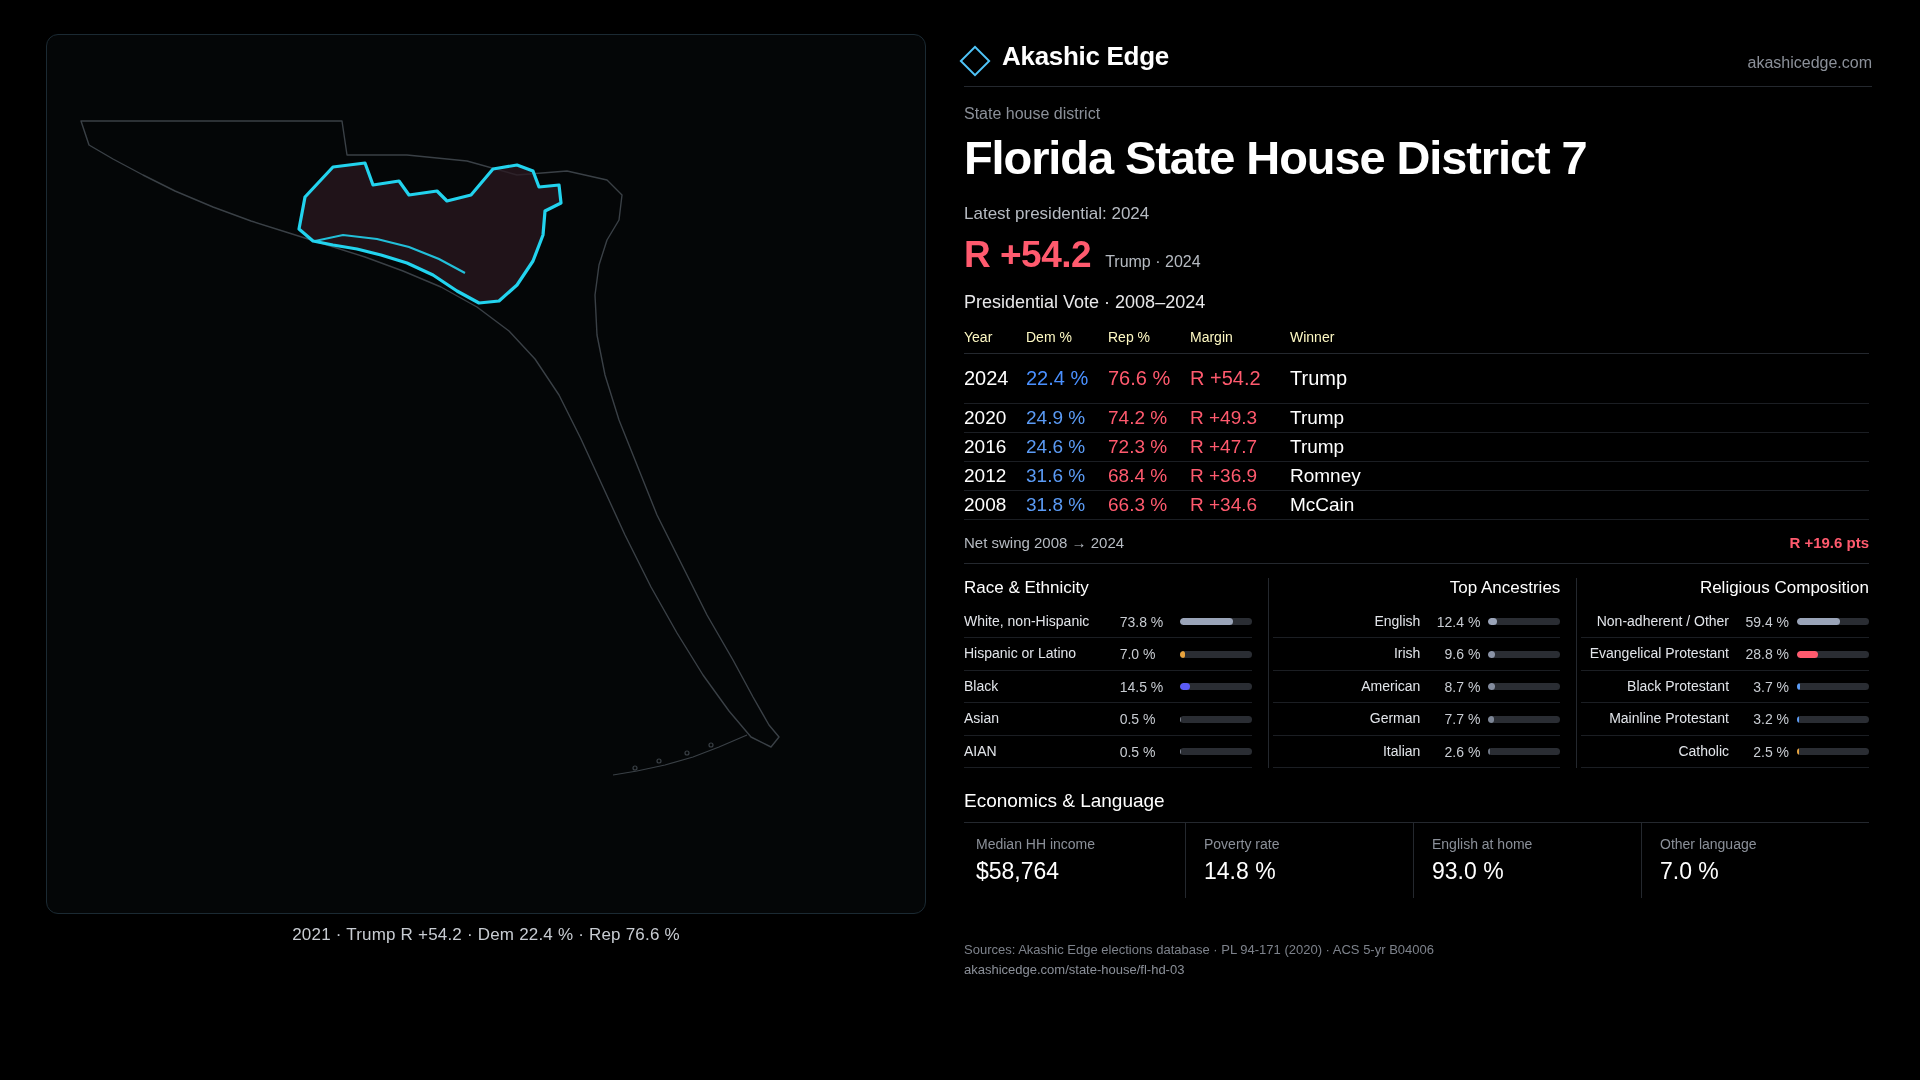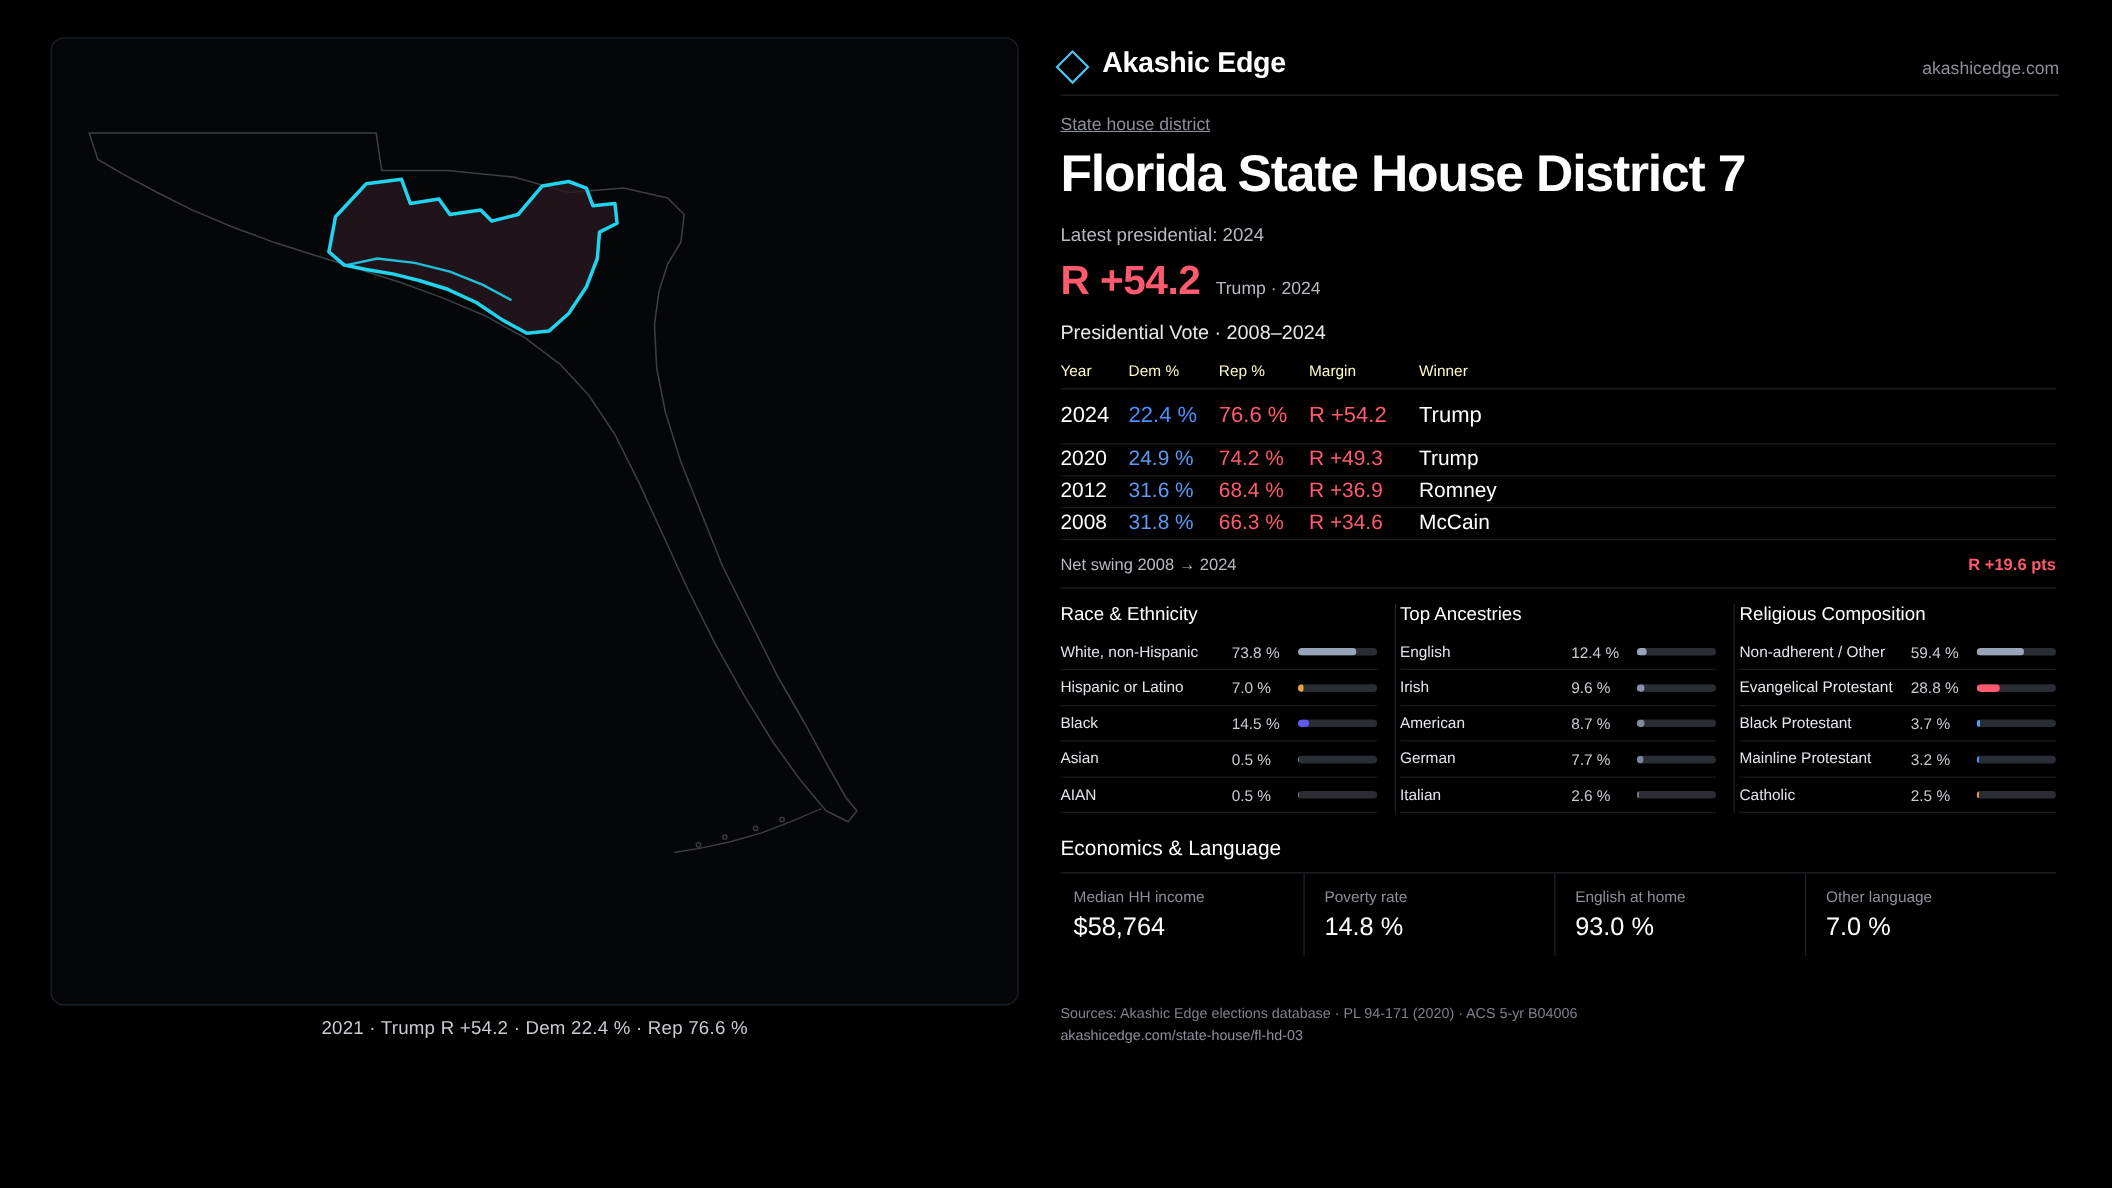--- a/index.html
+++ b/index.html
@@ -60,21 +60,21 @@
   }
   .brandurl {
     margin-left: auto;
     font-size: 16px; color: #8b9099;
   }
   .rulepad { padding-left: 4px; padding-right: 0; }
   .rule { height: 1px; background: #24282e; margin-top: 14px; }
 
   .eyebrow {
     padding-left: 4px;
-    font-size: 16px; color: #8b9099; margin-top: 18px; text-decoration: underline;
+    font-size: 16px; color: #8b9099; margin-top: 18px;
   }
   .title {
     padding-left: 4px;
     font-size: 47px; font-weight: bold; color: #ffffff;
     letter-spacing: -1.1px; margin-top: 10px; line-height: 1.08;
   }
   .latest {
     padding-left: 4px;
     font-size: 17px; color: #b6bbc2; margin-top: 20px;
   }
@@ -114,21 +114,21 @@
   .swinglabel { font-size: 15px; color: #b6bbc2; }
   .swingval { margin-left: auto; font-size: 15px; color: #ff5a6e; font-weight: bold; }
   .rule2 { width: 905px; margin-left: 4px; height: 1px; background: #24282e; margin-top: 12px; }
 
   
   .demo {
     margin-left: 4px; width: 905px;
     display: flex; gap: 16px; margin-top: 14px;
   }
   .demo-col { flex: 1 1 0; min-width: 0; }
-  .demo-col.sep { border-left: 1px solid #24282e; padding-left: 4px; }
+  .demo-col.sep { border-left: 1px solid #24282e; padding-left: 4px; text-align: right; }
   .demo-title { font-size: 17px; color: #ffffff; margin-bottom: 8px; }
   .demo-row {
     display: flex; align-items: center;
     border-bottom: 1px solid #1b1e23;
     padding: 7px 0; gap: 8px;
   }
   .demo-name { font-size: 14px; color: #e2e5ea; flex: 1 1 auto; line-height: 1.25; }
   .demo-val { font-size: 14px; color: #c8ccd2; width: 52px; flex: 0 0 auto; }
   .bar-track {
     width: 72px; height: 7px; flex: 0 0 auto;
@@ -239,20 +239,27 @@
           <td class="c-winner">Trump</td>
         </tr>
         <tr>
           <td class="c-year">2020</td>
           <td class="c-dem">24.9 %</td>
           <td class="c-rep">74.2 %</td>
           <td class="c-margin">R +49.3</td>
           <td class="c-winner">Trump</td>
         </tr>
         <tr>
+          <td class="c-year">2016</td>
+          <td class="c-dem">24.6 %</td>
+          <td class="c-rep">72.3 %</td>
+          <td class="c-margin">R +47.7</td>
+          <td class="c-winner">Trump</td>
+        </tr>
+        <tr>
           <td class="c-year">2012</td>
           <td class="c-dem">31.6 %</td>
           <td class="c-rep">68.4 %</td>
           <td class="c-margin">R +36.9</td>
           <td class="c-winner">Romney</td>
         </tr>
         <tr>
           <td class="c-year">2008</td>
           <td class="c-dem">31.8 %</td>
           <td class="c-rep">66.3 %</td>

